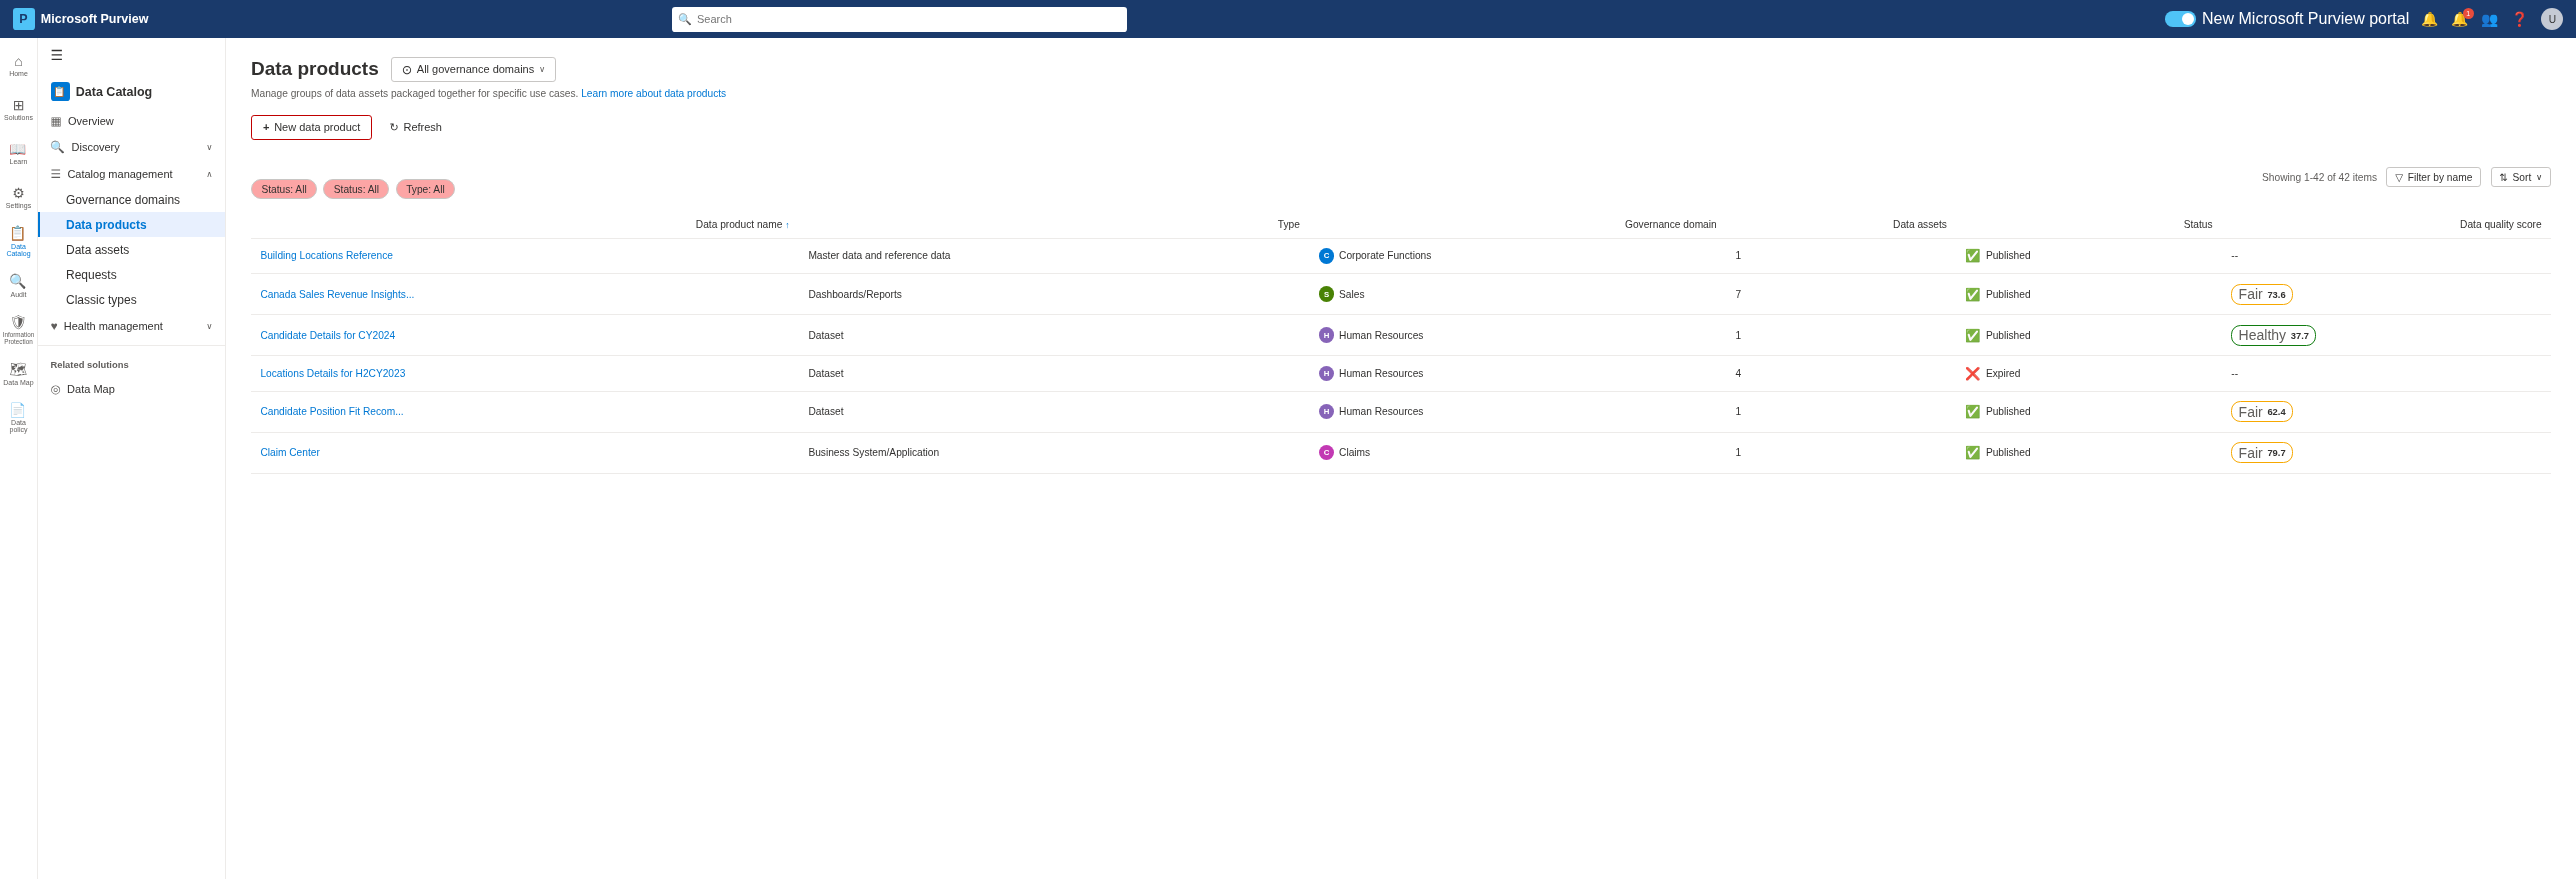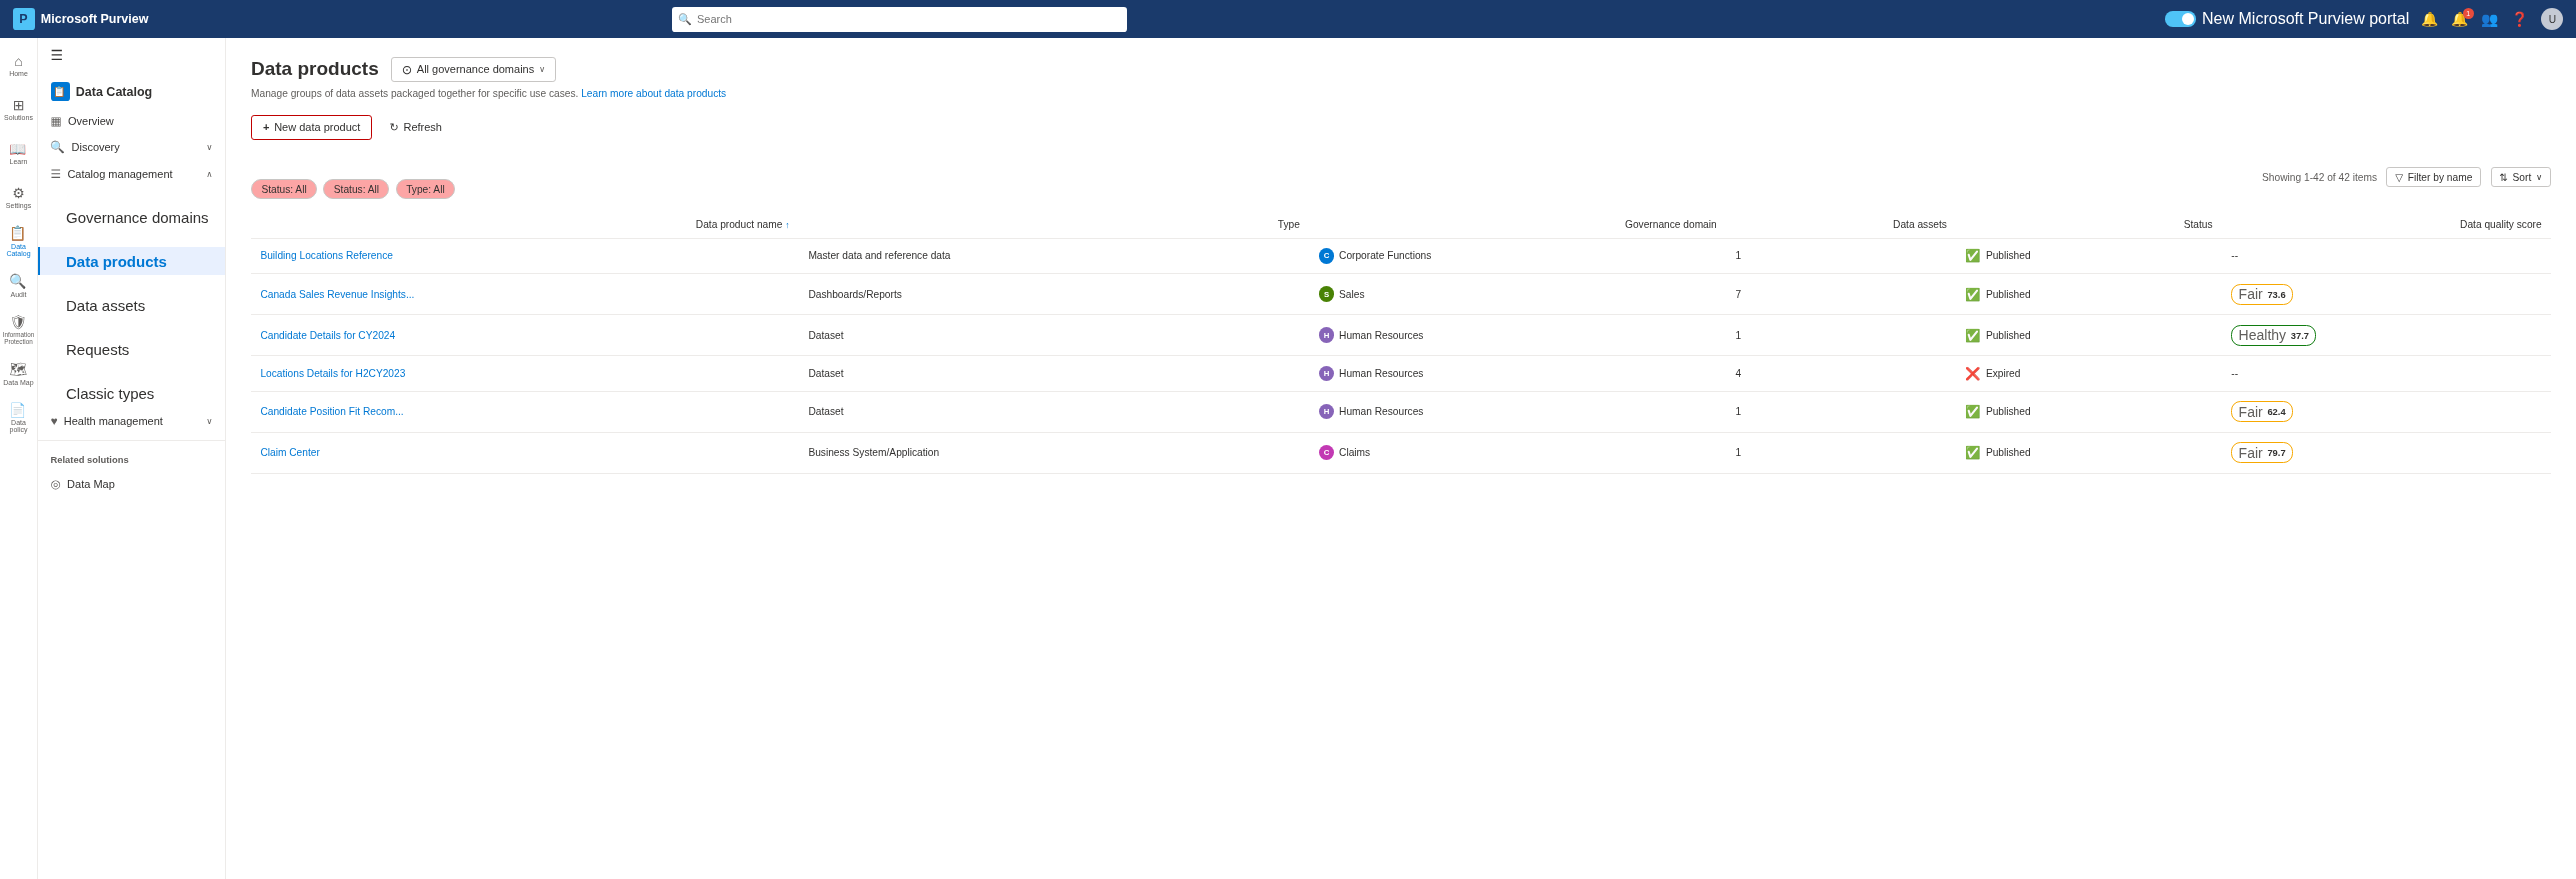--- a/index.html
+++ b/index.html
@@ -125,21 +125,21 @@
       width: 19px; height: 19px; background: #0078d4; border-radius: 3.1px;
       display: flex; align-items: center; justify-content: center; color: #fff; font-size: 10.2px;
     }
     .nav-item {
       display: flex; align-items: center; justify-content: space-between;
       padding: 6.3px 12.5px; cursor: pointer; color: #323130; font-size: 11px;
     }
     .nav-item-left { display: flex; align-items: center; gap: 6.3px; }
     .nav-item-icon { font-size: 11.8px; color: #605e5c; }
     .nav-sub-item {
-      padding: 5.5px 12.5px 5.5px 28px; cursor: pointer; color: #323130; font-size: 15px; margin-top: 16px;
+      padding: 5.5px 12.5px 5.5px 28px; cursor: pointer; color: #323130; font-size: 12px;
     }
     .nav-sub-item.active { color: #0078d4; border-left: 2.4px solid #0078d4; background: #e8f0fe; font-weight: 600; padding-left: 26px; }
     .nav-divider { height: 0.8px; background: #edebe9; margin: 6.3px 0; }
     .nav-related-header { padding: 6.3px 12.5px; font-size: 9.4px; color: #605e5c; font-weight: 600; }
     .chevron { font-size: 8.6px; color: #605e5c; }
     .hamburger { padding: 9.4px 12.5px; font-size: 14px; cursor: pointer; color: #323130; }
 
     
     .main-content {
       flex: 1;

